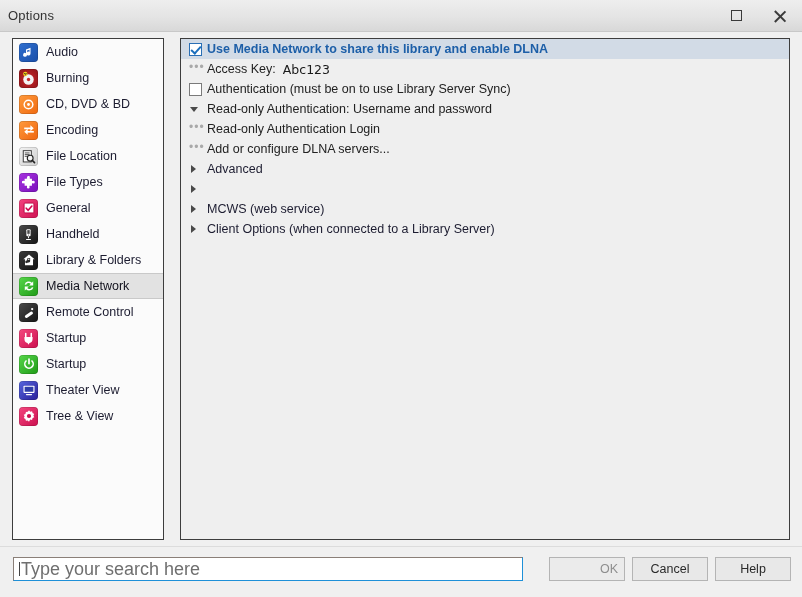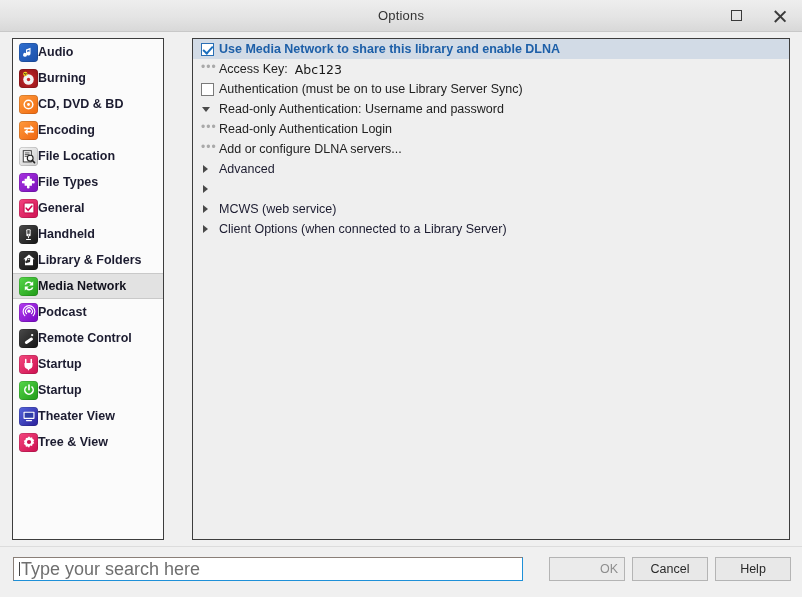--- a/index.html
+++ b/index.html
@@ -18,21 +18,21 @@
   }
 
   
   #titlebar {
     position: relative;
     height: 31px;
     background: linear-gradient(to bottom, #eeeeee 0%, #e4e4e4 55%, #d8d8d8 100%);
     border-bottom: 1px solid #c8c8c8;
     display: flex;
     align-items: center;
-    justify-content: center;
+    padding-left: 8px;
   }
   #titlebar .title-text {
     font-size: 13px;
     color: #333333;
     letter-spacing: 0.2px;
   }
   .win-buttons {
     position: absolute;
     right: 0;
     top: 0;
@@ -96,21 +96,22 @@
     padding-left: 6px;
     cursor: default;
     box-sizing: border-box;
   }
   .side-item.selected {
     background: #e2e2e2;
     border-top: 1px solid #c9c9c9;
     border-bottom: 1px solid #c9c9c9;
   }
   .side-item .side-label {
-    font-weight: bold;
+    margin-left: 8px;
+    font-weight: normal;
     font-size: 12.5px;
     color: #1c1c30;
     white-space: nowrap;
   }
   .side-item.selected .side-label { color: #13131f; }
 
   .ic {
     width: 19px;
     height: 19px;
     border-radius: 4px;
@@ -119,21 +120,21 @@
     display: flex;
     align-items: center;
     justify-content: center;
     box-shadow: inset 0 0 0 0.5px rgba(0,0,0,0.25);
   }
   .ic svg { display: block; }
 
   
   #content {
     position: absolute;
-    left: 192px;
+    left: 180px;
     top: 6px;
     right: 12px;
     height: 502px;
     background: #efefef;
     border: 1px solid #3d3d3d;
     box-sizing: border-box;
     overflow: hidden;
   }
   .opt-row {
     display: flex;
@@ -378,30 +379,20 @@
       <div class="side-item selected">
         <span class="ic" style="background: linear-gradient(135deg, rgb(86, 215, 74), rgb(31, 154, 23));">
           <svg width="14" height="14" viewBox="0 0 16 16">
             <path d="M3 6.3a5 5 0 0 1 8.3-2.1l1.5-1.5v4.6H8.2l1.8-1.8A3.2 3.2 0 0 0 4.7 6.6z" fill="#fff"></path>
             <path d="M13 9.6a5 5 0 0 1-8.3 2.1l-1.5 1.5V8.6h4.6L6 10.4a3.2 3.2 0 0 0 5.3-1.1z" fill="#fff"></path>
           </svg>
         </span>
         <span class="side-label">Media Network</span>
       </div>
       <div class="side-item">
-        <span class="ic" style="background: linear-gradient(135deg, rgb(180, 60, 240), rgb(119, 8, 196));">
-          <svg width="14" height="14" viewBox="0 0 16 16">
-            <circle cx="8" cy="7" r="1.9" fill="#fff"></circle>
-            <path d="M5.2 9.9a3.9 3.9 0 1 1 5.6 0" stroke="#fff" stroke-width="1.3" fill="none" stroke-linecap="round"></path>
-            <path d="M3.2 12.1a6.7 6.7 0 1 1 9.6 0" stroke="#fff" stroke-width="1.3" fill="none" stroke-linecap="round"></path>
-          </svg>
-        </span>
-        <span class="side-label">Podcast</span>
-      </div>
-      <div class="side-item">
         <span class="ic" style="background: linear-gradient(135deg, rgb(74, 74, 74), rgb(20, 20, 20));">
           <svg width="14" height="14" viewBox="0 0 16 16">
             <rect x="2.6" y="9.4" width="10.4" height="3.4" rx="1.7" fill="#fff" transform="rotate(-34 8 11)"></rect>
             <circle cx="11.6" cy="4.6" r="1.3" fill="#fff"></circle>
           </svg>
         </span>
         <span class="side-label">Remote Control</span>
       </div>
       <div class="side-item">
         <span class="ic" style="background: linear-gradient(135deg, rgb(245, 73, 127), rgb(204, 15, 79));">

